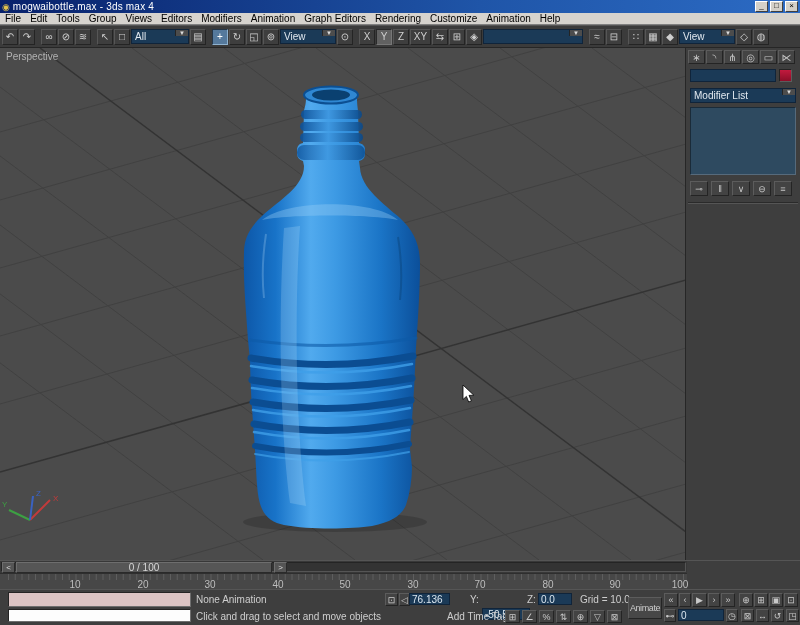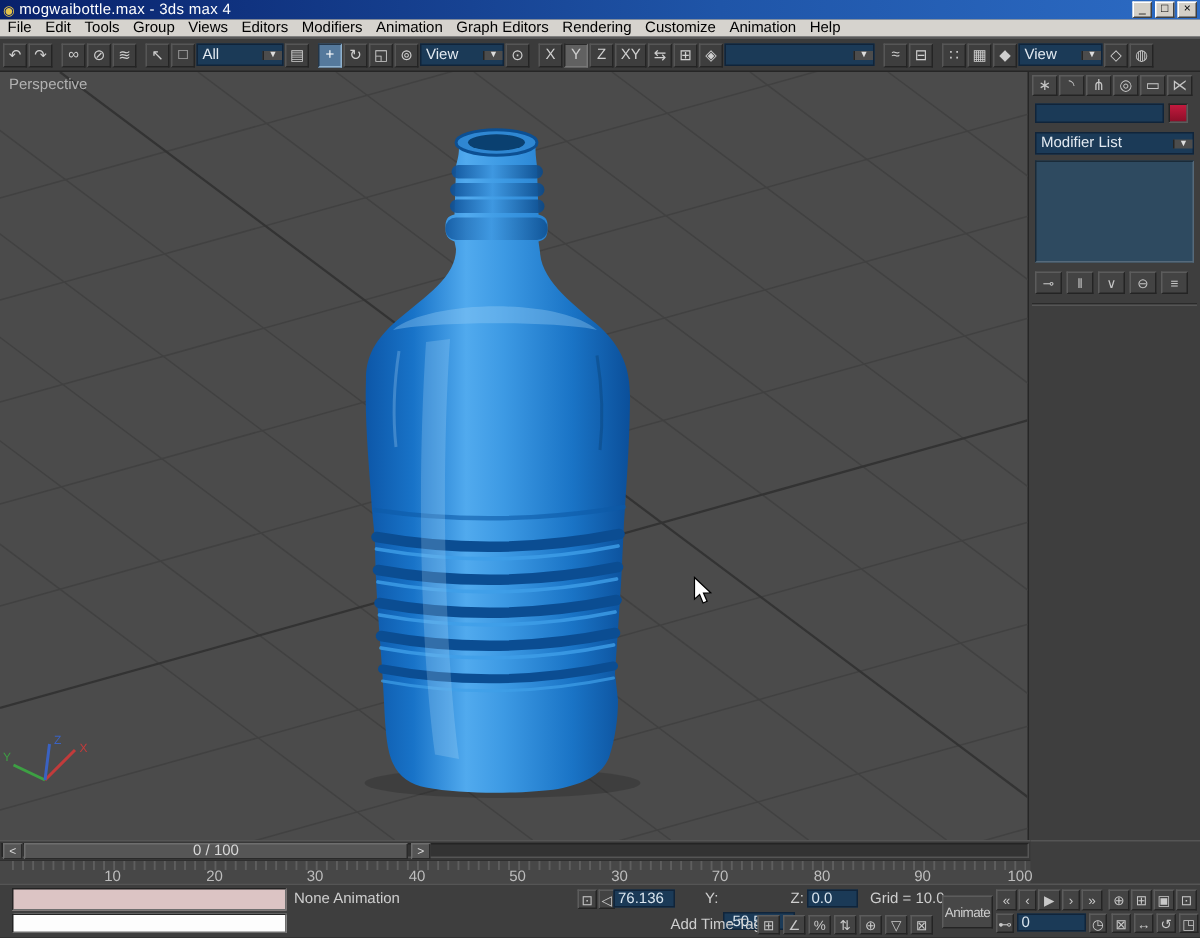--- a/index.html
+++ b/index.html
@@ -27,21 +27,21 @@
     border-bottom:1px solid #262626; display:flex; align-items:center;
     padding:0 2px; gap:1px; overflow:hidden; }
   .tbtn { width:16px; height:16px; flex:0 0 auto; display:flex; align-items:center;
     justify-content:center; color:#cfcfcf; font-size:10px; background:#3e3e3e;
     border:1px solid; border-color:#565656 #242424 #242424 #565656; }
   .tbtn.wide { width:21px; }
   .tbtn.active-blue { background:#55799c; color:#fff;
     border-color:#243648 #8fb2cf #8fb2cf #243648; }
   .tbtn.active { background:#616161; border-color:#2a2a2a #777 #777 #2a2a2a; }
   .sep { width:4px; flex:0 0 auto; }
-  .dd { height:15px; flex:0 0 auto; display:flex; align-items:center;
+  .dd { height:15px; flex:0 0 auto; display:flex; align-items:flex-start;
     background:#1b3a57; border:1px solid #10243a; color:#e2e9f0;gap:16px; }
   .dd .dd-text { flex:1; padding:1px 3px; overflow:hidden; white-space:nowrap; }
   .dd .dd-arrow { width:13px; background:#4c4c4c; border-left:1px solid #242424;
     color:#ddd; font-size:6px; display:flex; align-items:center; justify-content:center; }
   
   .main { display:flex; height:512px; }
   .viewport { position:relative; width:686px; height:512px; background:#4b4b4b;
     border-right:1px solid #262626; overflow:hidden; }
   .vp-label { position:absolute; top:3px; left:6px; color:#b2b2b2; z-index:3; }
   .viewport svg { position:absolute; inset:0; }
@@ -342,20 +342,21 @@
       </div>
     </div>
     <div class="bottom-right"></div>
   </div>
 
   <div class="statusbar">
     <div class="listener-pink"></div>
     <div class="listener-white"></div>
 
     <span class="sb-text" style="left:196px; top:4px">None Animation</span>
+    <span class="sb-text" style="left:196px; top:21px">Click and drag to select and move objects</span>
 
     <span class="sb-btn" style="left:385px; top:3px; width:13px; height:13px">⊡</span>
     <span class="sb-btn" style="left:399px; top:3px; width:11px; height:13px">◁</span>
 
     <span class="sb-text" style="left:412px; top:4px">X:</span>
     <span class="sb-field" style="left:409px; top:3px; width:41px">76.136</span>
     <span class="sb-text" style="left:470px; top:4px">Y:</span>
     <span class="sb-field" style="left:482px; top:18px; width:48px">-50.58</span>
     <span class="sb-text" style="left:527px; top:4px">Z:</span>
     <span class="sb-field" style="left:538px; top:3px; width:34px">0.0</span>

